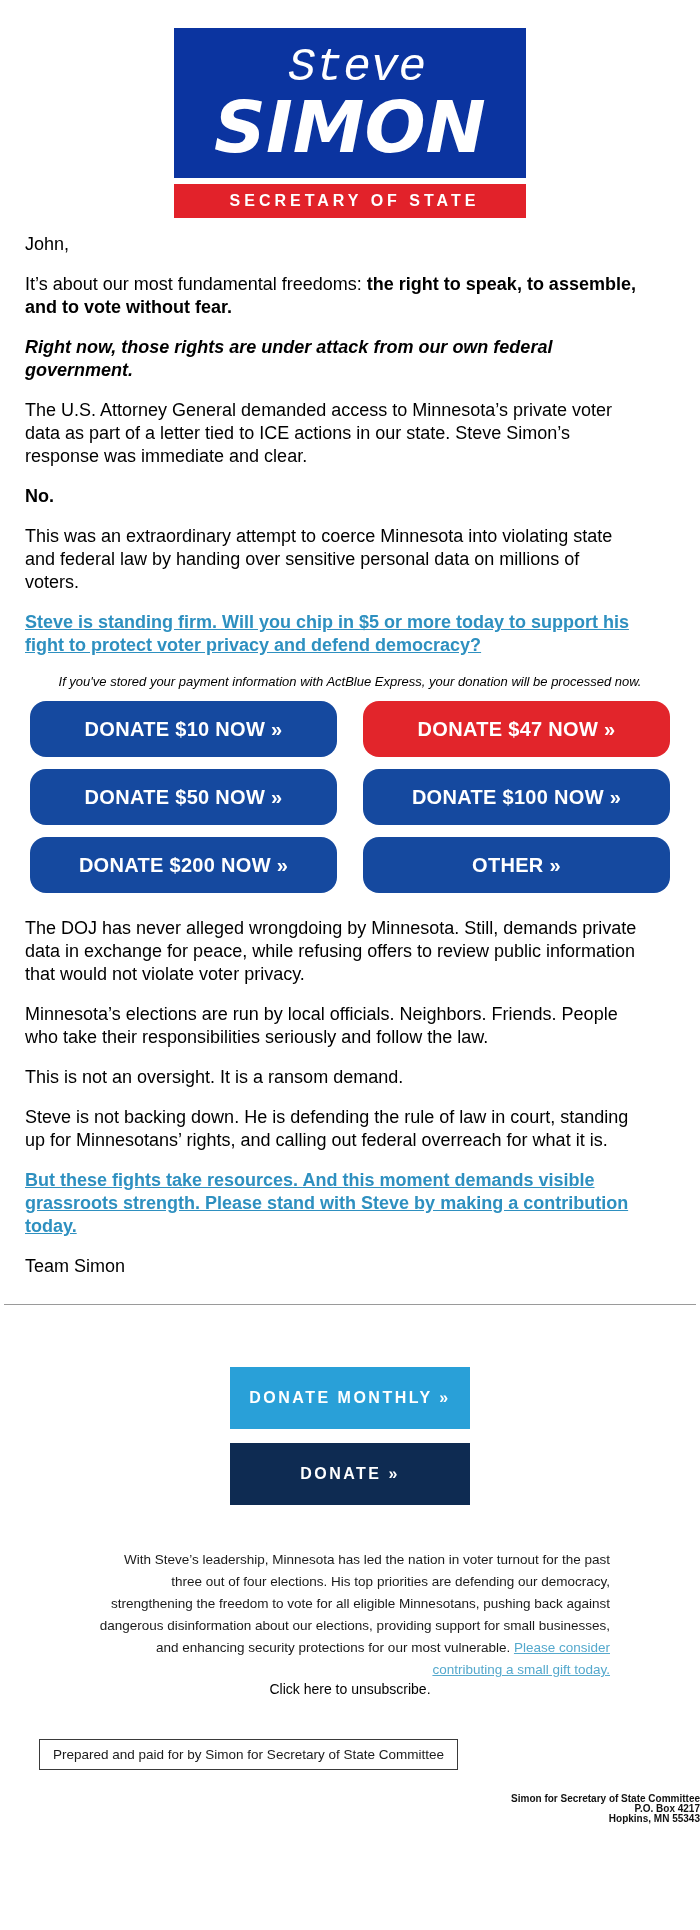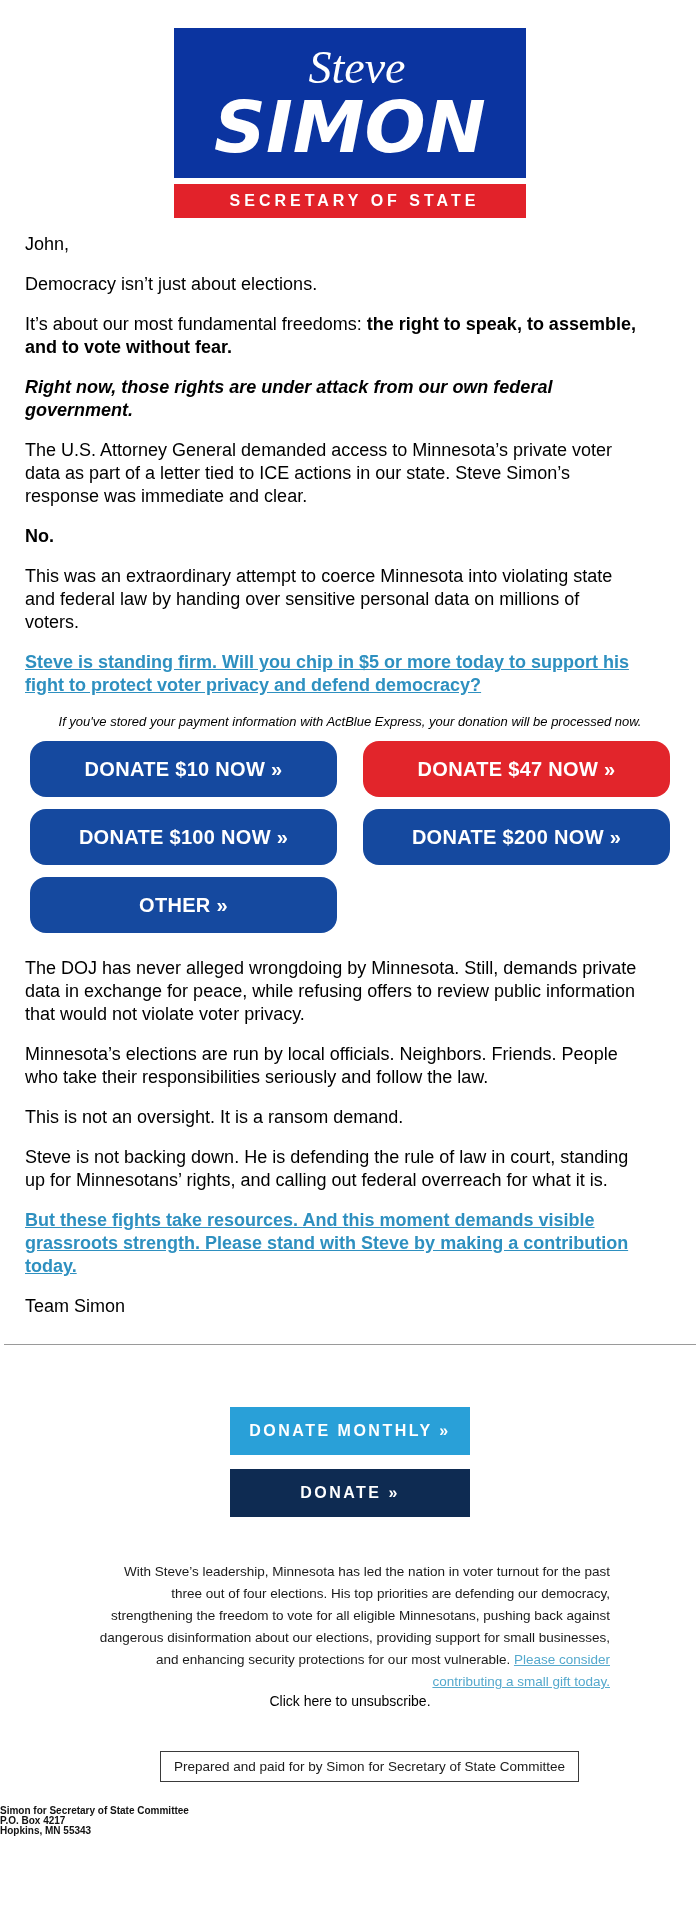--- a/index.html
+++ b/index.html
@@ -16,21 +16,21 @@
   
   .logo-wrap { padding-top: 28px; }
   .logo { width: 352px; margin: 0 auto; }
   .logo-blue {
     background: #0b34a0;
     height: 150px;
     display: flex; flex-direction: column; align-items: center; justify-content: center;
   }
   .logo-first {
     color: #ffffff;
-    font-family: Liberation Serif, serif;
+    font-family: Liberation Mono, monospace;
     font-style: italic;
     font-size: 46px;
     line-height: 1;
     margin-left: 14px;
   }
   .logo-last {
     color: #ffffff;
     font-family: "DejaVu Sans", sans-serif;
     font-style: italic;
     font-weight: bold;
@@ -103,21 +103,21 @@
   hr.divider {
     border: none;
     border-top: 1px solid #9a9a9a;
     margin: 26px 4px 0 4px;
   }
 
   
   .cta-area { margin-top: 62px; }
   .cta-btn {
     width: 240px;
-    height: 48px;
+    height: 62px;
     margin: 0 auto;
     border: none;
     color: #ffffff;
     font-family: "Liberation Sans", sans-serif;
     font-weight: bold;
     font-size: 16px;
     letter-spacing: 2.5px;
     cursor: pointer;
     display: flex; align-items: center; justify-content: center;
   }
@@ -136,31 +136,31 @@
   a.footer-link {
     color: #55a9cd;
     text-decoration: underline;
     cursor: pointer;
   }
   .unsubscribe {
     text-align: center;
     font-weight: normal;
     font-size: 14px;
   }
-  .disclaimer-wrap { text-align: center; margin-top: 42px; padding-left: 39px; }
+  .disclaimer-wrap { margin-top: 42px; padding-left: 39px; }
   .disclaimer-box {
     display: inline-block;
     border: 1.5px solid #3a3a3a;
     padding: 7px 13px;
     font-size: 13.5px;
     color: #1a1a1a;
   }
   .address {
     margin-top: 24px;
-    text-align: left;
+    text-align: right;
     font-size: 10px;
     line-height: 10px;
     font-weight: bold;
     color: #111111;
   }
   .address div { margin: 0; }
 </style>
 </head>
 <body>
 
@@ -173,39 +173,39 @@
         <div class="logo-last">SIMON</div>
       </div>
       <div class="logo-red">SECRETARY OF STATE</div>
     </div>
   </div>
 
   <div class="content">
 
     <p class="first">John,</p>
 
-    <p>Democracy isn’t just about elections.</p>
 
     <p><span>It’s about our most fundamental freedoms: </span><span class="bold">the right to speak, to assemble, and to vote without fear.</span></p>
 
     <p class="bold-italic">Right now, those rights are under attack from our own federal government.</p>
 
     <p>The U.S. Attorney General demanded access to Minnesota’s private voter data as part of a letter tied to ICE actions in our state. Steve Simon’s response was immediate and clear.</p>
 
     <p class="bold">No.</p>
 
     <p>This was an extraordinary attempt to coerce Minnesota into violating state and federal law by handing over sensitive personal data on millions of voters.</p>
 
     <p><a class="body-link">Steve is standing firm. Will you chip in $5 or more today to support his fight to protect voter privacy and defend democracy?</a></p>
 
     <div class="fine-print">If you've stored your payment information with ActBlue Express, your donation will be processed now.</div>
 
     <div class="donate-grid">
       <button class="donate-btn">DONATE $10 NOW »</button>
       <button class="donate-btn red">DONATE $47 NOW »</button>
+      <button class="donate-btn">DONATE $50 NOW »</button>
       <button class="donate-btn">DONATE $100 NOW »</button>
       <button class="donate-btn">DONATE $200 NOW »</button>
       <button class="donate-btn">OTHER »</button>
     </div>
 
     <p>The DOJ has never alleged wrongdoing by Minnesota. Still, demands private data in exchange for peace, while refusing offers to review public information that would not violate voter privacy.</p>
 
     <p>Minnesota’s elections are run by local officials. Neighbors. Friends. People who take their responsibilities seriously and follow the law.</p>
 
     <p>This is not an oversight. It is a ransom demand.</p>

